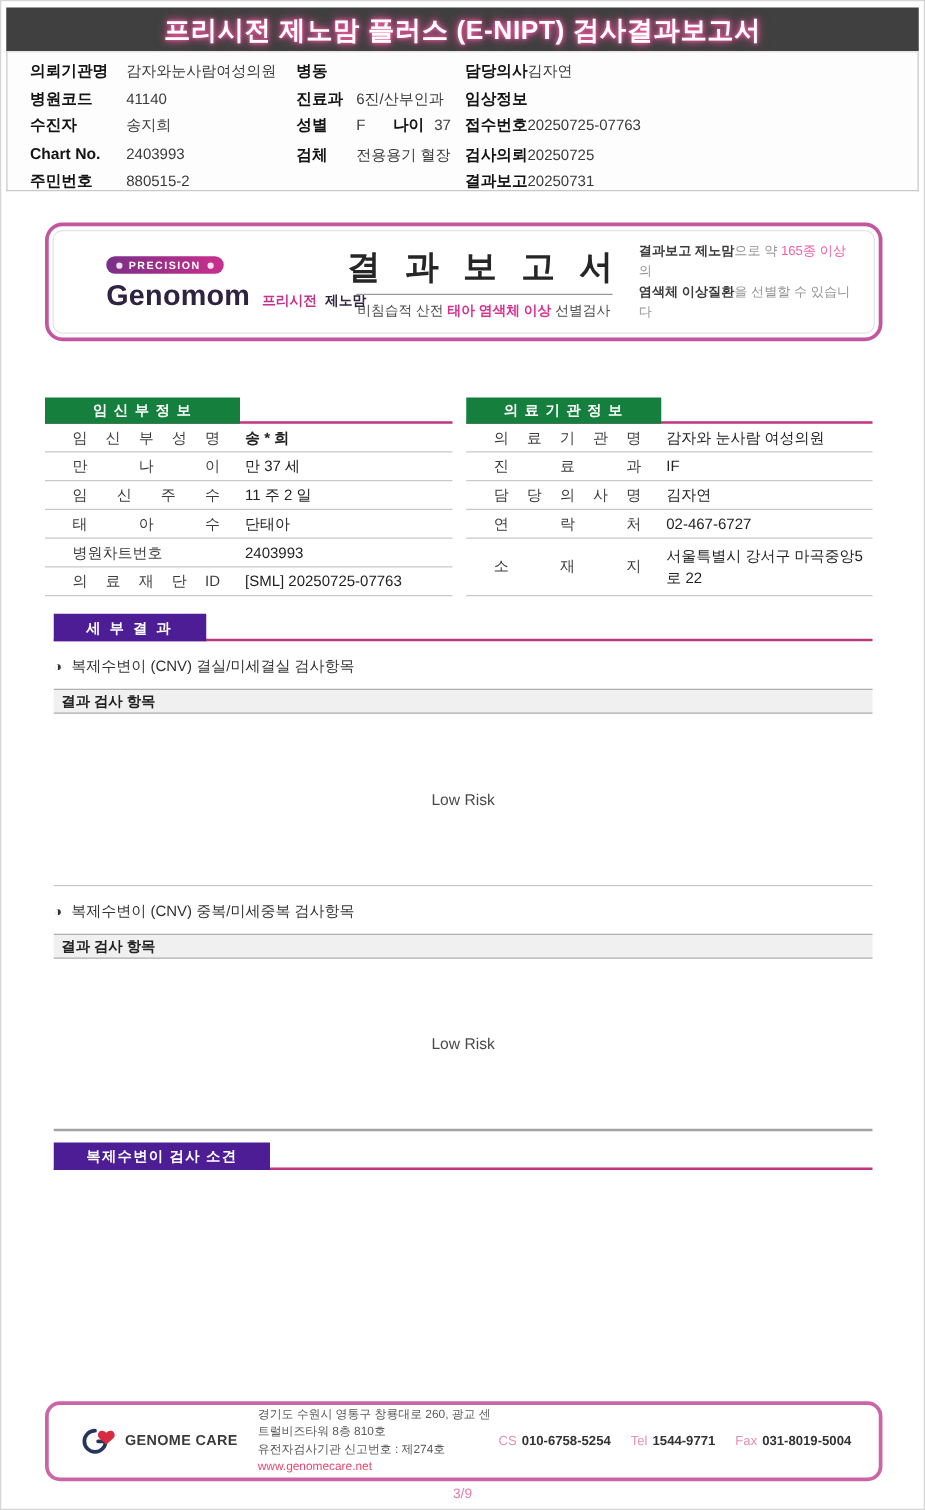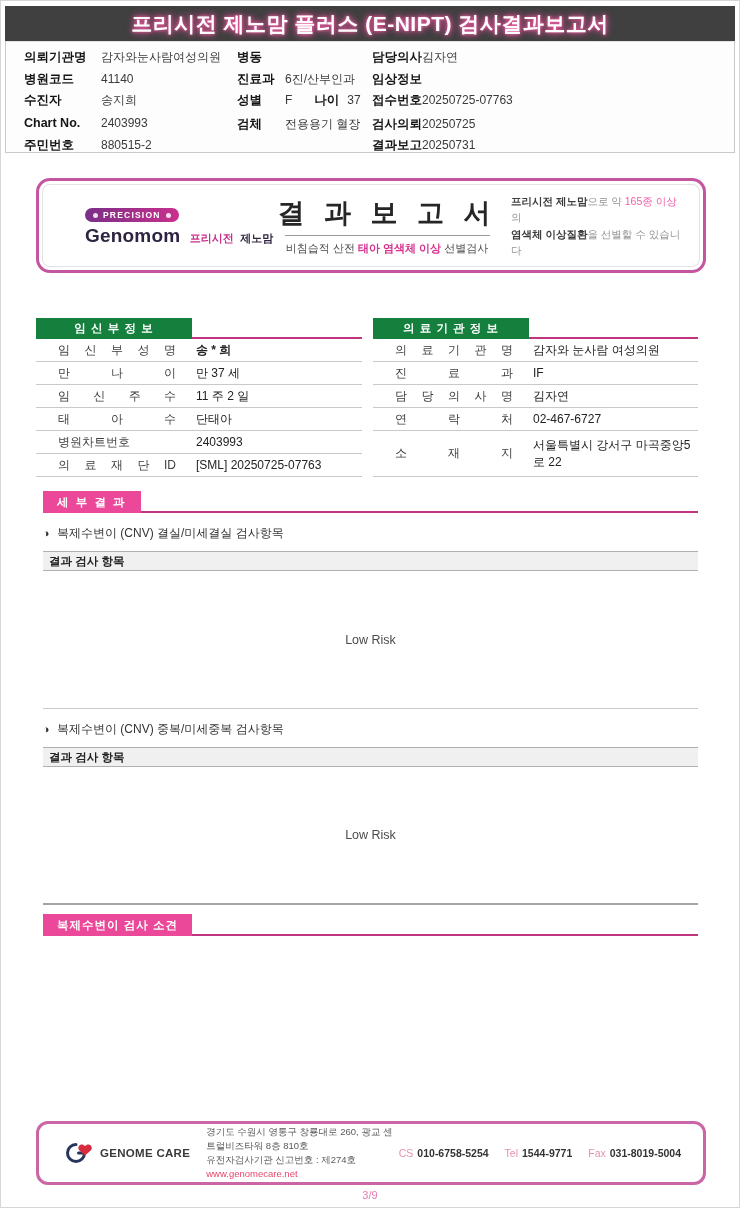--- a/index.html
+++ b/index.html
@@ -33,21 +33,21 @@
 
   
   .rbox { height:95px; border:3px solid #c4569f; border-radius:14px; background:#fff;
     box-shadow: inset 0 0 0 3px #fff, inset 0 0 0 4px #e3e3e3;
     display:flex; align-items:center; }
   .brand { margin-left:46px; width:178px; }
   .badge { display:inline-flex; align-items:center; gap:5px; padding:2px 8px; border-radius:9px;
     background:linear-gradient(90deg,#7a2f88,#c9308c); color:#fff; font-size:8.5px; font-weight:bold; letter-spacing:1.2px; }
   .badge .dot { width:5px; height:5px; border-radius:50%; background:#fff; opacity:.85; }
   .brandline { margin-top:3px; white-space:nowrap; }
-  .brand-en { font-size:19px; font-weight:800; color:#2e2340; letter-spacing:0.2px; }
+  .brand-en { font-size:23px; font-weight:800; color:#2e2340; letter-spacing:0.2px; }
   .brand-kr-pink { font-size:11px; font-weight:bold; color:#c9308c; margin-left:5px; }
   .brand-kr-dark { font-size:11px; font-weight:bold; color:#2e2340; margin-left:2px; }
   .rcenter { flex:1; text-align:center; }
   .rtitle { font-size:27px; font-weight:800; color:#262626; letter-spacing:6px; }
   .rline { width:205px; border-top:1px solid #9a9a9a; margin:4px auto 5px auto; }
   .rsub { font-size:11px; color:#4a4a4a; }
   .rsub .hl { color:#d6338f; font-weight:bold; }
   .rtag { width:172px; margin-right:20px; font-size:10.5px; color:#949494; line-height:1.55; }
   .rtag .b { color:#3c3c3c; font-weight:bold; }
   .rtag .hl { color:#ef5ea8;margin-top:36px; }
@@ -68,22 +68,22 @@
     display:flex; align-items:center; justify-content:center; letter-spacing:1px;margin-top:32px; }
   .trow { display:flex; align-items:center; min-height:23px; border-bottom:1px solid #c9c9c9; }
   .trow.tall { min-height:46px; }
   .tlbl { width:118px; margin-left:22px; color:#3d3d3d; font-size:12px; text-align:justify; text-align-last:justify; flex:none; }
   .tval { margin-left:20px; color:#222; font-size:12px; }
   .tval.bold { font-weight:bold; }
 
   
   .sec { margin-top:14px; }
   .sec-head { border-bottom:2px solid #c0357f; height:22px; }
-  .sec-head .hblock { height:22px; background:#ec4899; color:#fff; font-size:11.5px; font-weight:bold;
-    display:inline-flex; align-items:center; justify-content:center; padding:0 14px; letter-spacing:2px; }
+  .sec-head .hblock { height:22px; background:#4c1d95; color:#fff; font-size:11.5px; font-weight:bold;
+    display:inline-flex; align-items:center; justify-content:center; padding:0 26px; letter-spacing:2px; }
   .bullet-line { margin-top:12px; font-size:12px; color:#333; }
   .bullet { font-size:11px; color:#333; margin-right:4px; }
   .graybar { margin-top:9px; background:#f0f0f0; border-top:1px solid #b0b0b0; border-bottom:1px solid #b0b0b0;
     height:20px; display:flex; align-items:center; padding-left:6px; font-weight:bold; font-size:11.5px; color:#222; }
   .result-area { height:138px; display:flex; align-items:center; justify-content:center;
     font-size:12.5px; color:#4a4a4a; border-bottom:1px solid #c9c9c9; }
   .result-area.thick { border-bottom:2px solid #a3a3a3; }
 
   
   .footer { position:absolute; left:35px; width:670px; top:1120px; height:64px;
@@ -190,21 +190,21 @@
         </div>
       </div>
       <div class="rcenter">
         <div class="rtitle">결 과 보 고 서</div>
         <div class="rline"></div>
         <div class="rsub">
           <span>비침습적 산전 </span><span class="hl">태아 염색체 이상</span><span> 선별검사</span>
         </div>
       </div>
       <div class="rtag">
-        <span class="b">프리시전 제노맘</span><span>으로 약 </span><span class="hl">165종 이상</span><span>의</span><br>
+        <span class="b">결과보고 제노맘</span><span>으로 약 </span><span class="hl">165종 이상</span><span>의</span><br>
         <span class="b">염색체 이상질환</span><span>을 선별할 수 있습니다</span>
       </div>
     </div>
 
 
     <div class="tables">
       <div class="tbl">
         <div class="tbl-head">
           <div class="hblock">임 신 부 정 보</div>
         </div>

